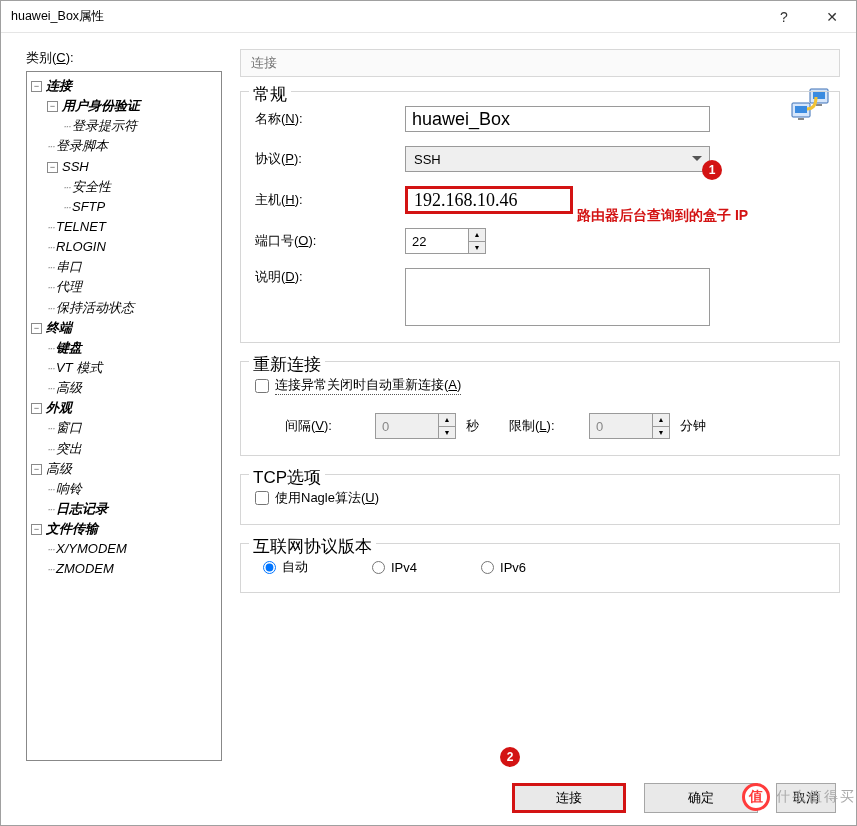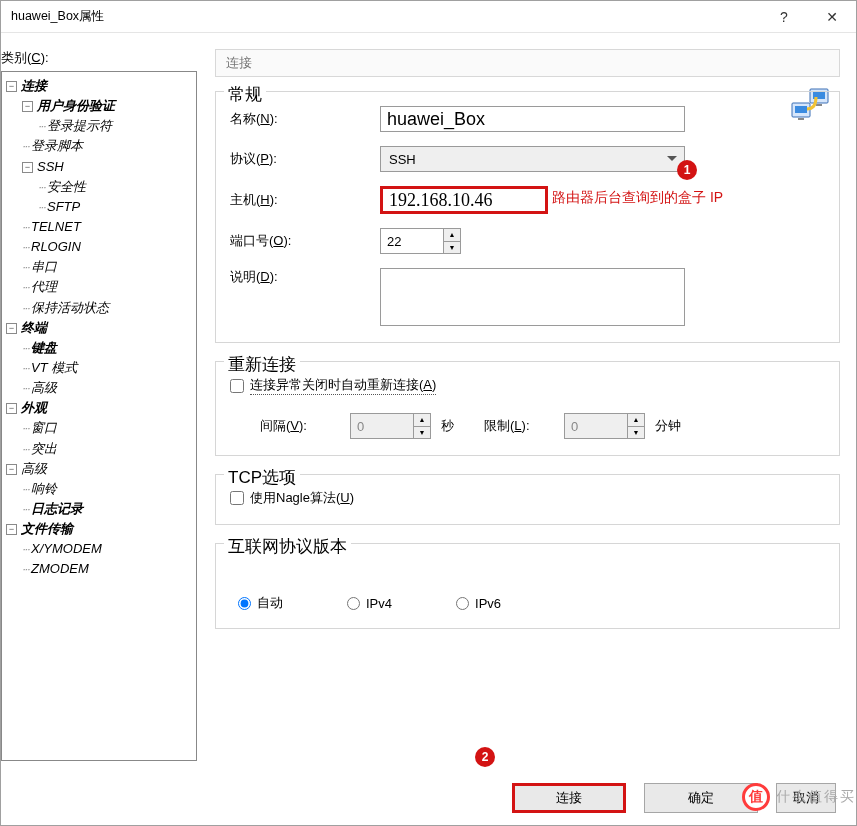--- a/index.html
+++ b/index.html
@@ -14,21 +14,21 @@
     height:32px; display:flex; align-items:center; padding:0 0 0 10px;
     border-bottom:1px solid #e5e5e5; font-size:12.5px;
   }
   .titlebar .title { flex:1; }
   .titlebar .tbtn {
     width:48px; height:32px; display:flex; align-items:center; justify-content:center;
     font-size:14px; color:#333; cursor:pointer;
   }
 
   .body {
-    flex:1; display:flex; padding:16px 16px 10px 0; gap:18px; min-height:0;
+    flex:1; display:flex; padding:16px 16px 10px 25px; gap:18px; min-height:0;
   }
 
   .catlabel { margin-bottom:4px; }
   .left { width:196px; display:flex; flex-direction:column; }
   .tree-wrap {
     flex:1; border:1px solid #888; padding:4px 2px 4px 2px; overflow:auto; background:#fff;
     line-height:1.55;
   }
   .tree ul { list-style:none; margin:0; padding-left:16px; }
   .tree > ul { padding-left:2px;font-style:italic; }
@@ -88,21 +88,21 @@
   .spin .btns div:first-child { border-bottom:1px solid #9a9a9a; }
 
   textarea.desc {
     width:305px; height:58px; border:1px solid #9a9a9a; resize:none; font-size:13px; padding:4px 6px;
     background:#fff;
   }
 
   .checkbox { display:inline-flex; align-items:center; gap:6px; cursor:pointer; }
   .checkbox input { width:14px; height:14px; margin:0; }
 
-  .radio-row { display:flex; gap:64px; padding-left:8px;margin-top:36px; }
+  .radio-row { display:flex; gap:64px; padding-left:8px; }
   .radio { display:inline-flex; align-items:center; gap:6px; cursor:pointer; }
   .radio input { margin:0; }
 
   .icon-conn { position:absolute; right:8px; top:36px; }
 
   .branding { position:absolute; right:0; bottom:14px; display:flex; align-items:center; gap:6px; }
   .brand-badge {
     width:28px; height:28px; border-radius:50%; border:3px solid #ff3b3b;
     display:flex; align-items:center; justify-content:center; color:#ff3b3b; font-weight:700;
     background:#fff; font-size:14px;
@@ -227,21 +227,21 @@
               <select class="select"><option>SSH</option></select>
               <div class="num-badge" style="right:-12px; top:14px;">1</div>
             </span>
           </div>
         </div>
 
         <div class="row">
           <div class="lab"><span>主机(</span><span class="u">H</span><span>):</span></div>
           <div class="ctrls" style="position:relative;">
             <input class="text-input host" value="192.168.10.46" style="">
-            <span class="anno" style="left:172px; top:3px; white-space:nowrap;">路由器后台查询到的盒子 IP</span>
+            <span class="anno" style="left:172px; top:21px; white-space:nowrap;font-weight:bold;">路由器后台查询到的盒子 IP</span>
           </div>
         </div>
 
         <div class="row">
           <div class="lab"><span>端口号(</span><span class="u">O</span><span>):</span></div>
           <div class="ctrls">
             <div class="spin">
               <input value="22" style="">
               <div class="btns">
                   <div>▲</div>

